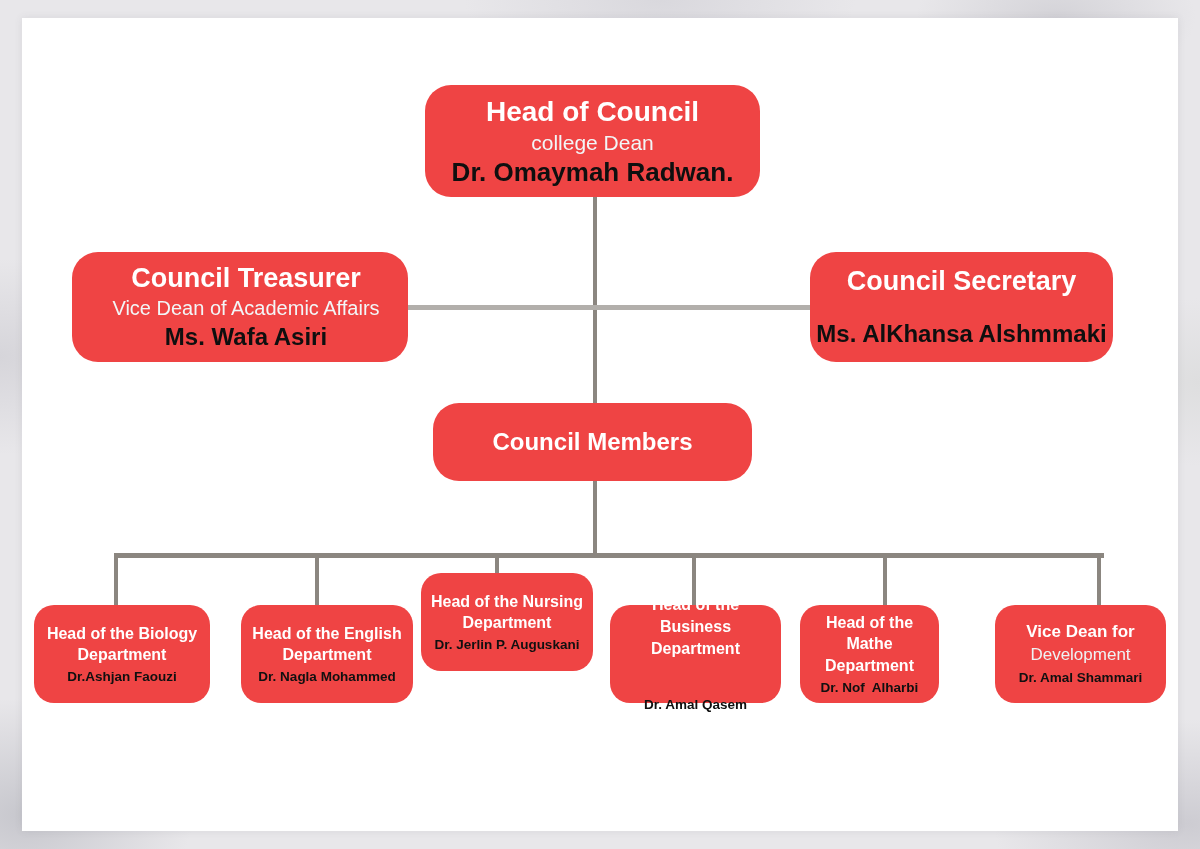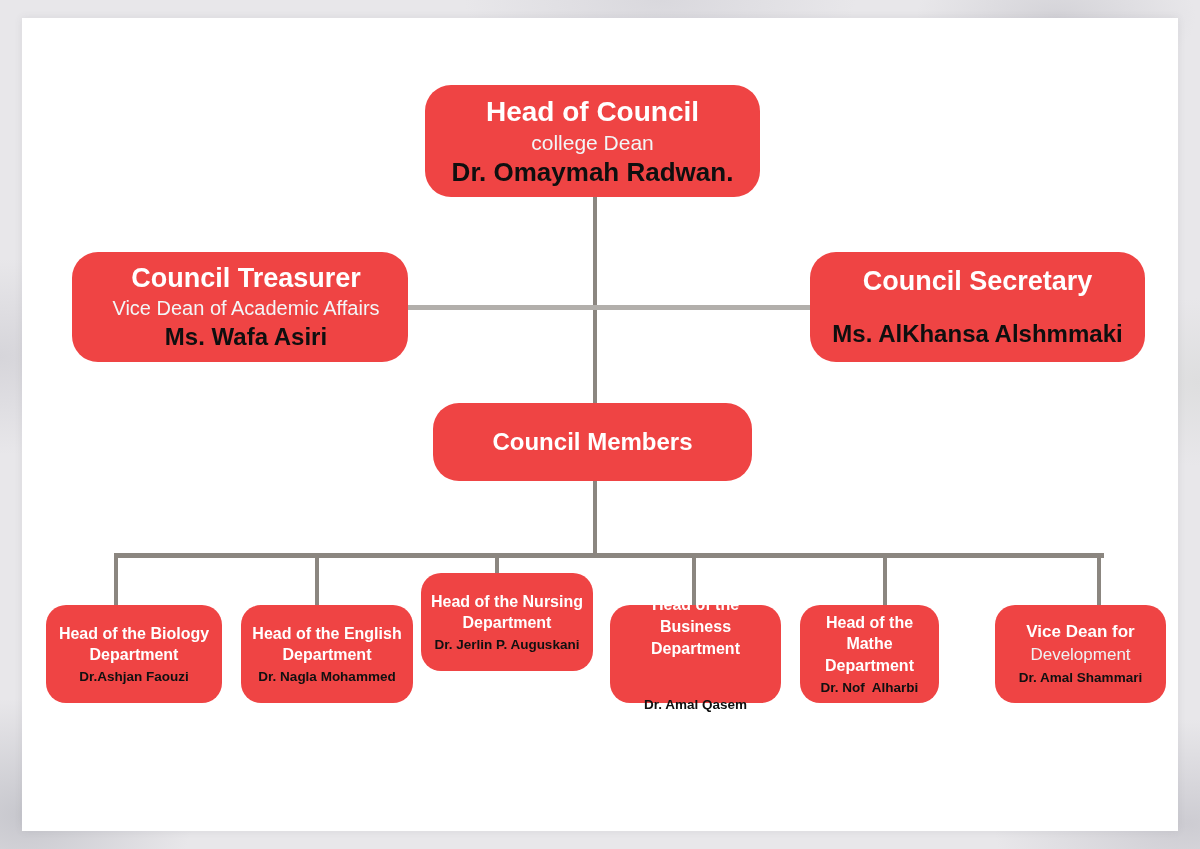--- a/index.html
+++ b/index.html
@@ -53,24 +53,24 @@
     flex-direction: column;
     align-items: center;
     justify-content: center;
     text-align: center;
   }
   .node.big { border-radius: 26px; }
   .node.small { border-radius: 20px; padding: 8px 6px; }
 
   .n-head      { left: 403px; top: 67px;  width: 335px; height: 112px; }
   .n-treasurer { left: 50px;  top: 234px; width: 336px; height: 110px; padding-left: 12px; }
-  .n-secretary { left: 788px; top: 234px; width: 335px; height: 110px; }
+  .n-secretary { left: 788px; top: 234px; width: 303px; height: 110px; }
   .n-members   { left: 411px; top: 385px; width: 319px; height: 78px; }
 
-  .n-dept-1 { left: 24px;  top: 587px; width: 176px; height: 98px; }
+  .n-dept-1 { left: 12px;  top: 587px; width: 176px; height: 98px; }
   .n-dept-2 { left: 219px; top: 587px; width: 172px; height: 98px; }
   .n-dept-3 { left: 399px; top: 555px; width: 172px; height: 98px; }
   .n-dept-4 { left: 588px; top: 587px; width: 171px; height: 98px; gap: 35px; }
   .n-dept-5 { left: 778px; top: 587px; width: 139px; height: 98px; }
   .n-vice   { left: 973px; top: 587px; width: 171px; height: 98px; }
 
   
   .t-title-lg  { font-size: 28px; font-weight: 700; line-height: 1.25; color: #ffffff; }
   .t-sub-lg    { font-size: 21px; font-weight: 400; line-height: 1.3;  color: #f2f6f7; text-align: center; }
   .t-name-lg   { font-size: 26px; font-weight: 700; line-height: 1.25; color: #0f0f0f; }

